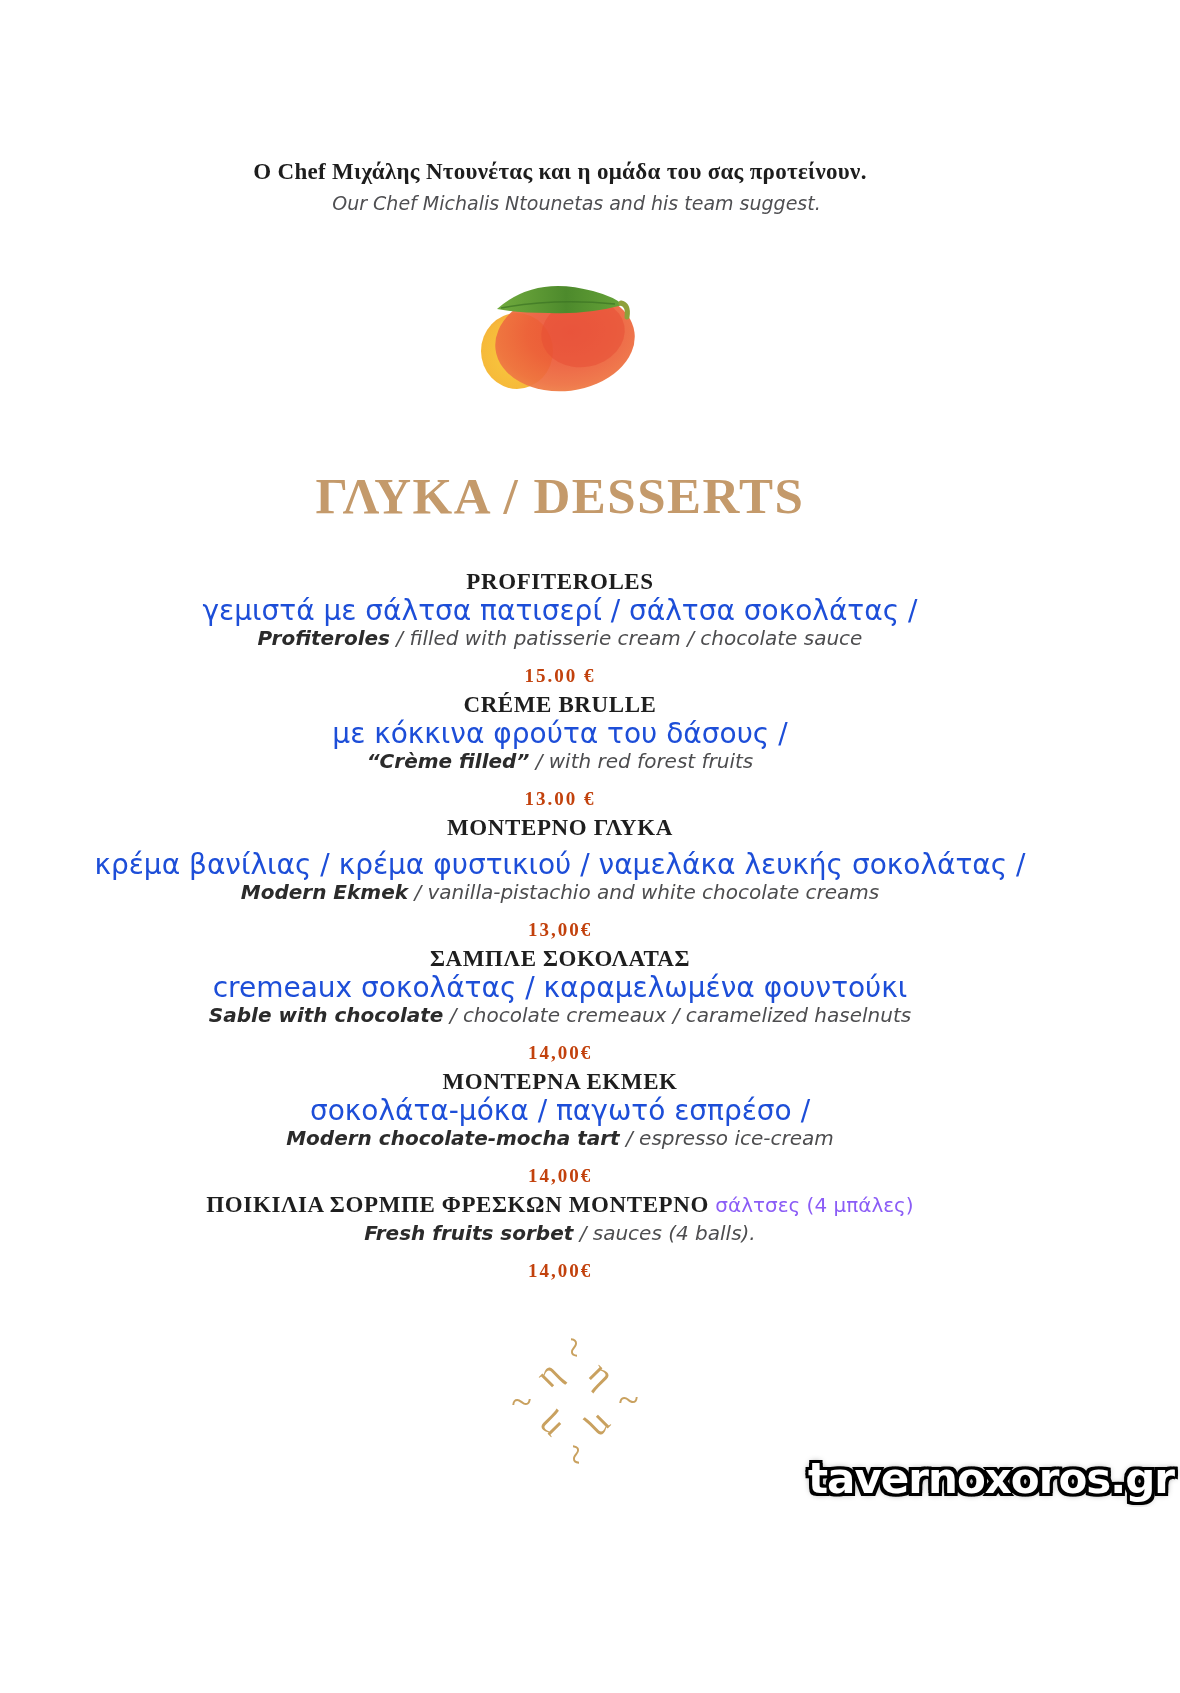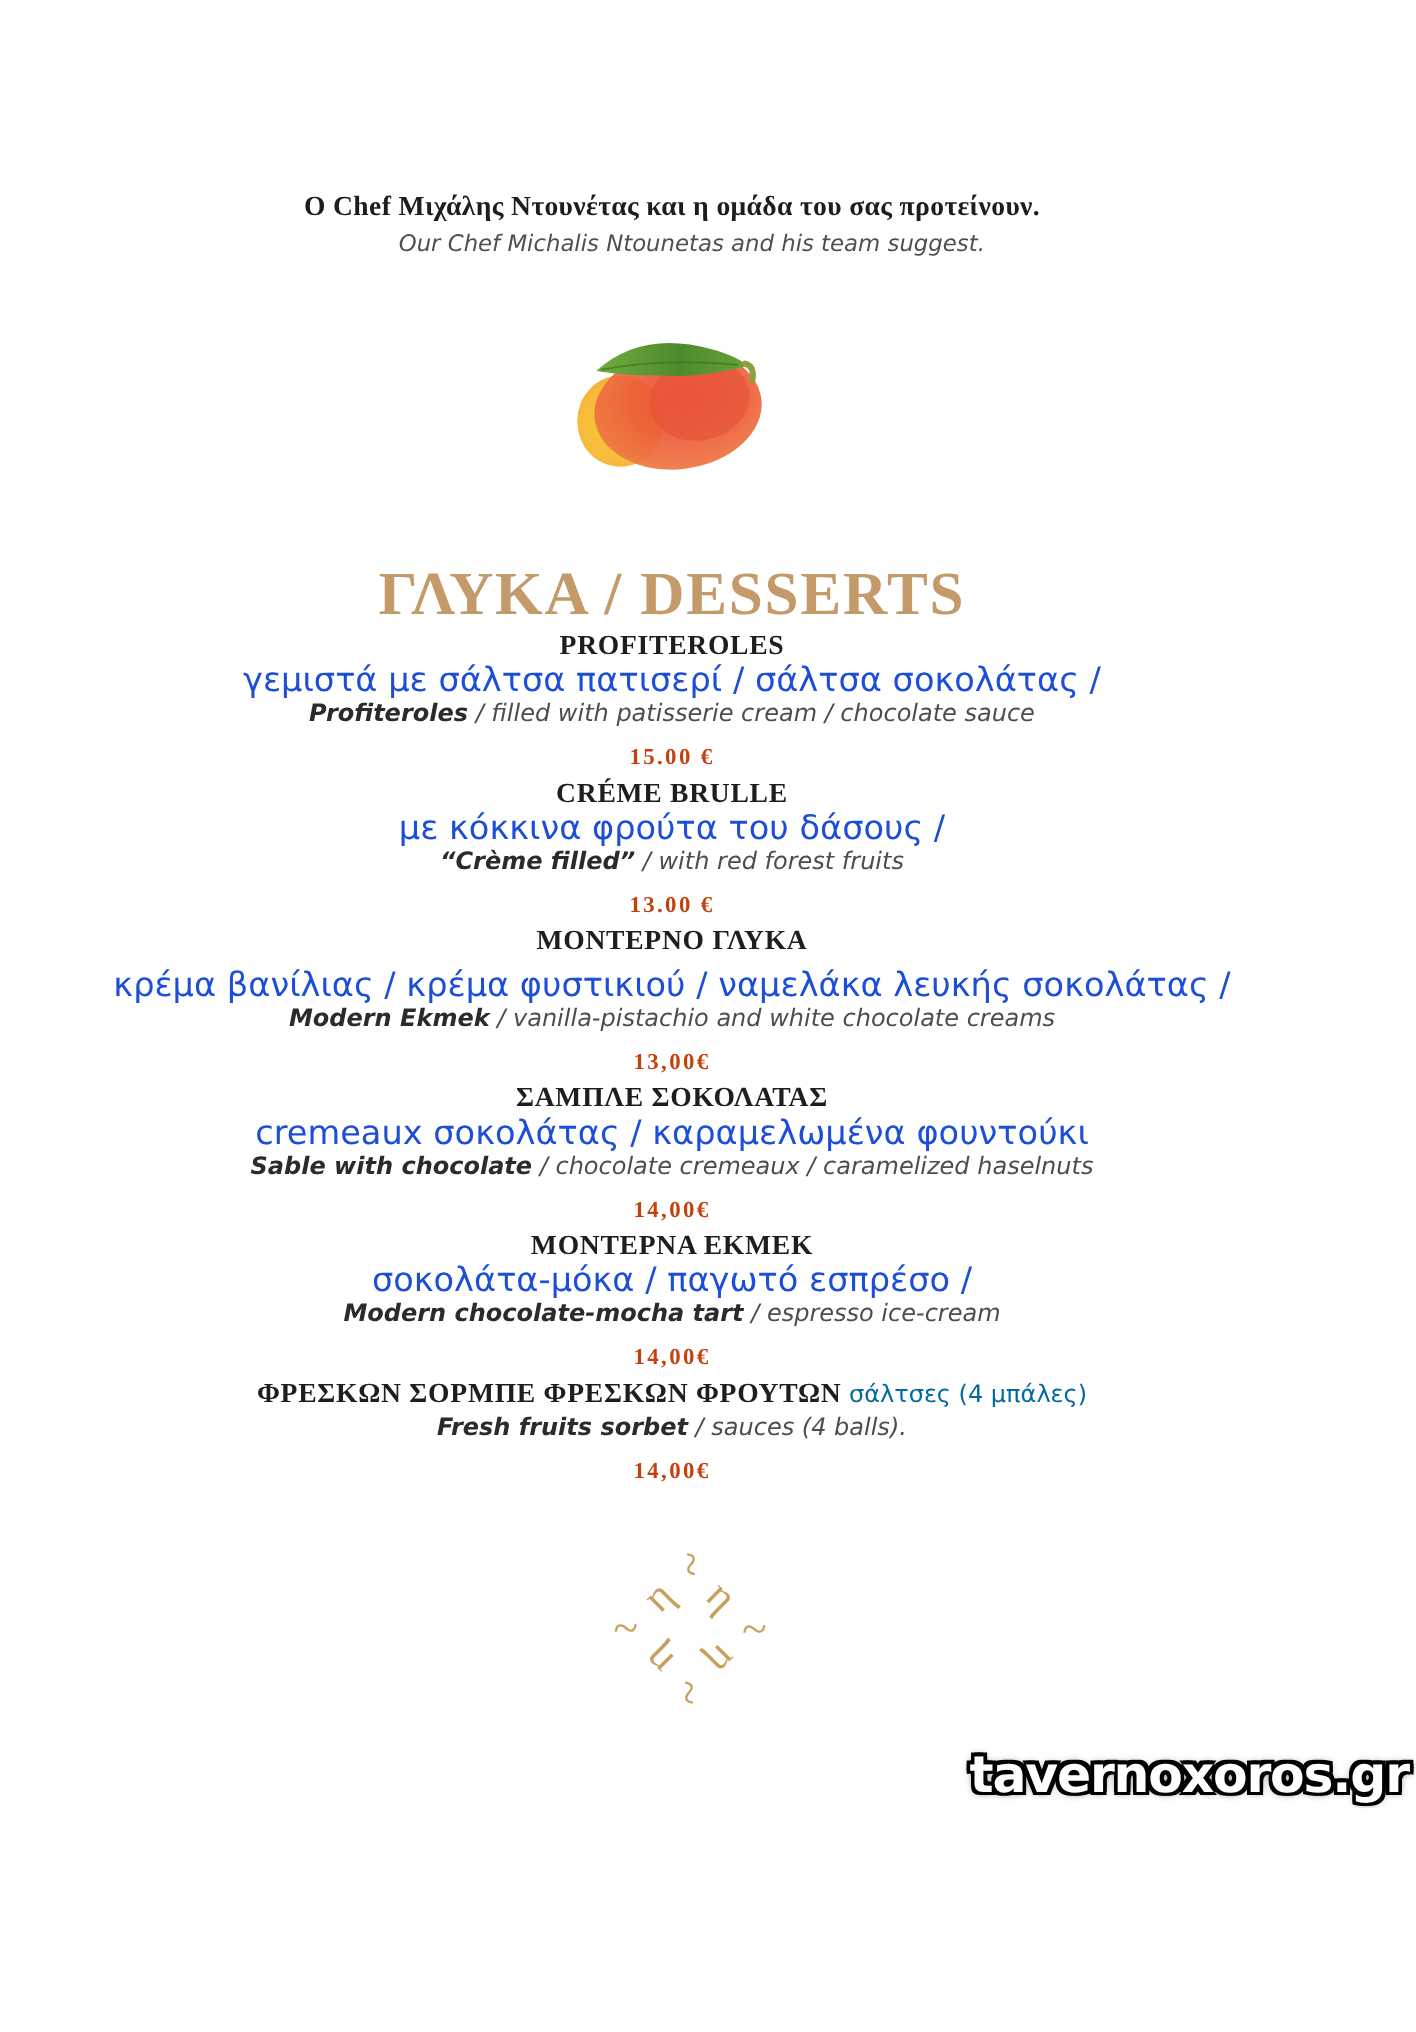--- a/index.html
+++ b/index.html
@@ -27,29 +27,29 @@
   }
   
   .mango-wrap{margin:50px auto 0;width:190px;height:128px;}
   
   .page-title{
     margin-top:76px;
     font-size:51px;line-height:54px;font-weight:bold;
     color:#c49a6b;letter-spacing:1.5px;
   }
   
-  .menu{}
+  .menu{margin-top:44px;}
   .item{margin:0;}
   .item-name{
     font-size:23px;line-height:30px;font-weight:bold;color:#1e1e1e;
     letter-spacing:.6px;
   }
   .name-suffix{
     font-family:"DejaVu Sans","Liberation Sans",sans-serif;
-    font-weight:normal;font-size:20px;color:#0369a1;letter-spacing:0;
+    font-weight:normal;font-size:20px;color:#8b5cf6;letter-spacing:0;
   }
   .item-greek{
     font-family:"DejaVu Sans","Liberation Sans",sans-serif;
     font-size:28px;line-height:28px;color:#1d4ed8;
   }
   .item-english{
     font-family:"DejaVu Sans","Liberation Sans",sans-serif;
     font-style:italic;font-size:20px;line-height:27px;color:#4d4d4f;
   }
   .item-english b{color:#2b2b2b;}
@@ -171,21 +171,21 @@
       </div>
 
       <div class="item">
         <div class="item-name">ΜΟΝΤΕΡΝΑ ΕΚΜΕΚ</div>
         <div class="item-greek">σοκολάτα-μόκα / παγωτό εσπρέσο /</div>
         <div class="item-english"><b>Modern chocolate-mocha tart</b><span> / espresso ice-cream</span></div>
         <div class="item-price">14,00€</div>
       </div>
 
       <div class="item">
-        <div class="item-name"><span>ΦΡΕΣΚΩΝ ΣΟΡΜΠΕ ΦΡΕΣΚΩΝ ΦΡΟΥΤΩΝ</span><span class="name-suffix"> σάλτσες (4 μπάλες)</span></div>
+        <div class="item-name"><span>ΠΟΙΚΙΛΙΑ ΣΟΡΜΠΕ ΦΡΕΣΚΩΝ ΜΟΝΤΕΡΝΟ</span><span class="name-suffix"> σάλτσες (4 μπάλες)</span></div>
         <div class="item-english"><b>Fresh fruits sorbet</b><span> / sauces (4 balls).</span></div>
         <div class="item-price">14,00€</div>
       </div>
 
 
     </div>
 
     <div class="logo">
       <span class="lg lg-tilde p0">~</span>
       <span class="lg lg-eta p1">η</span>

